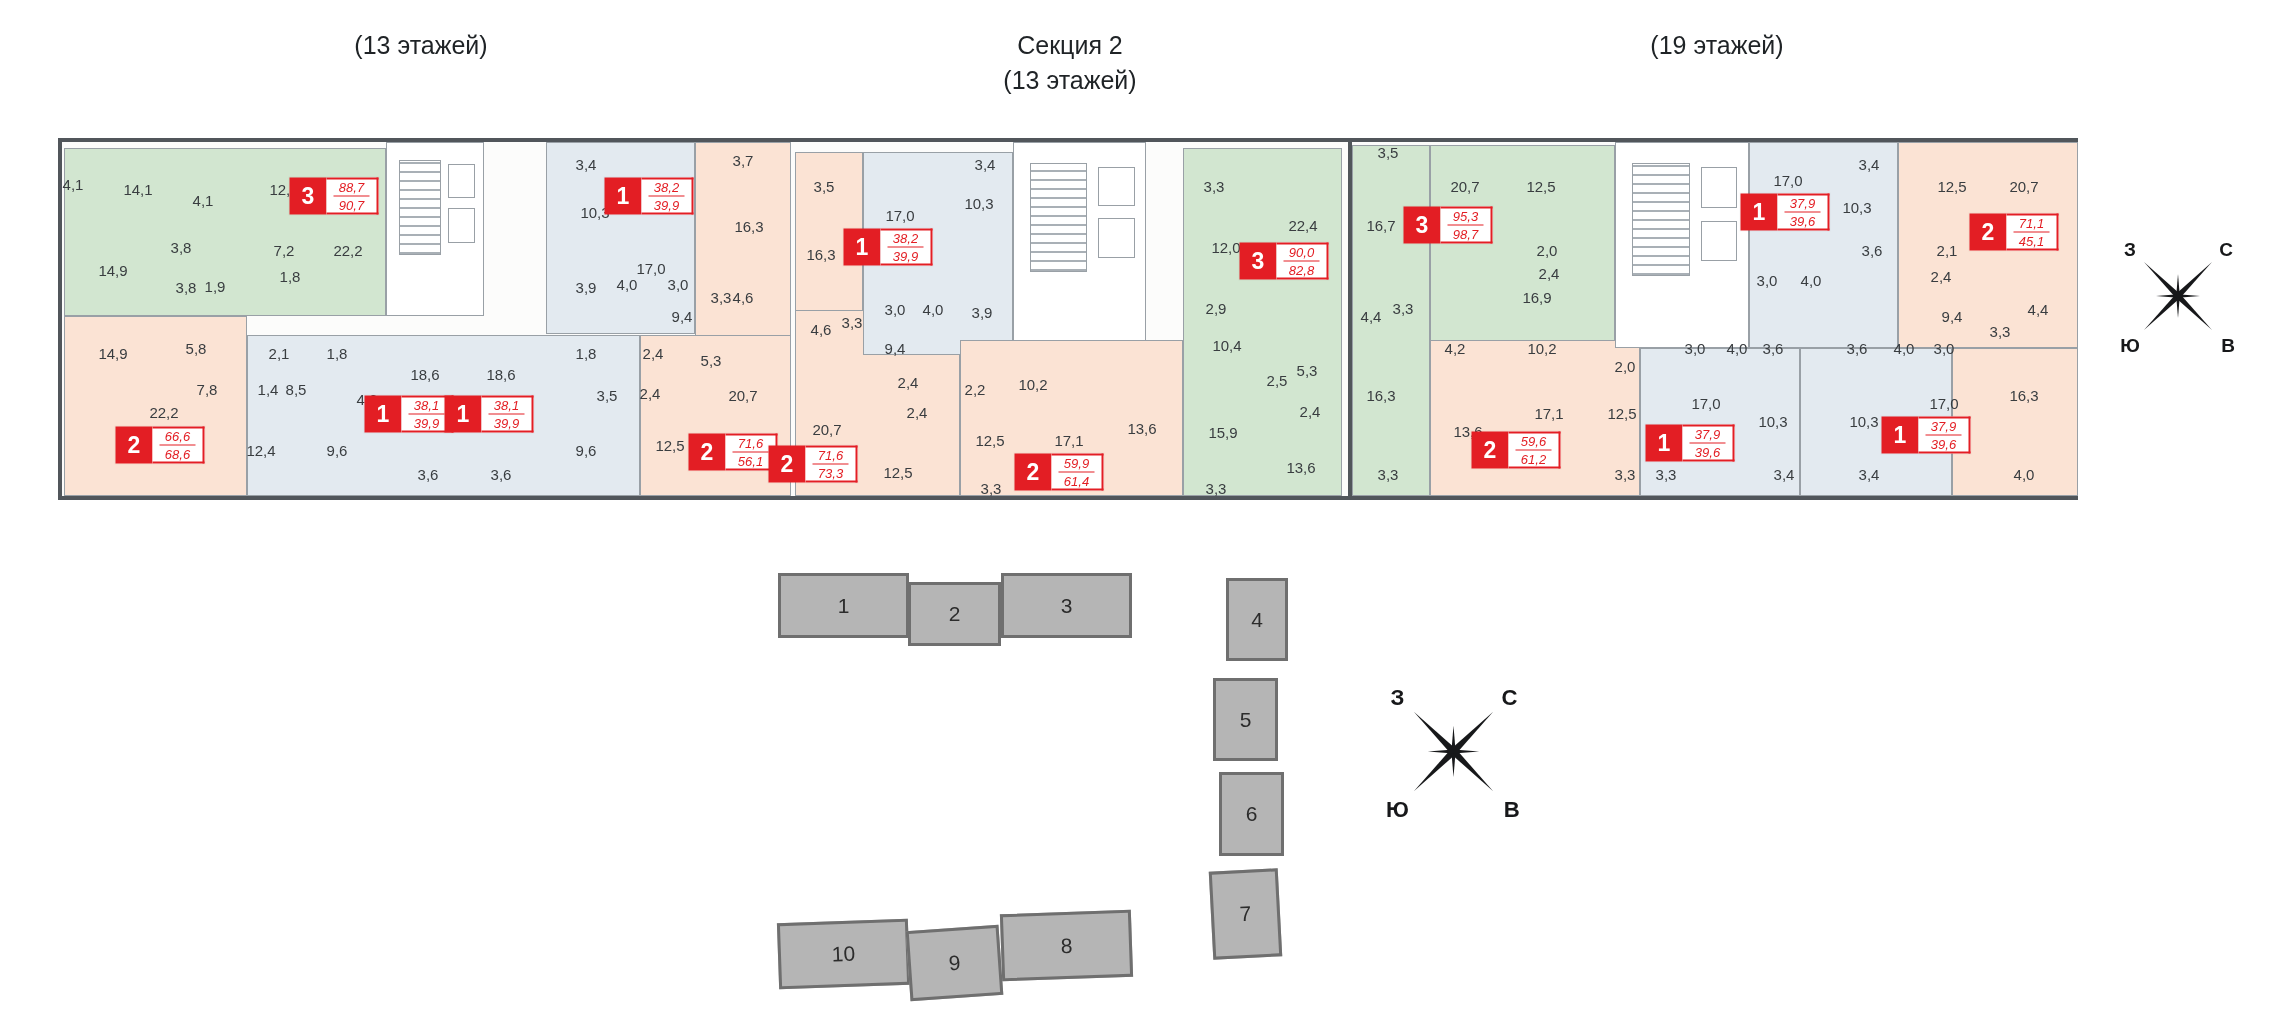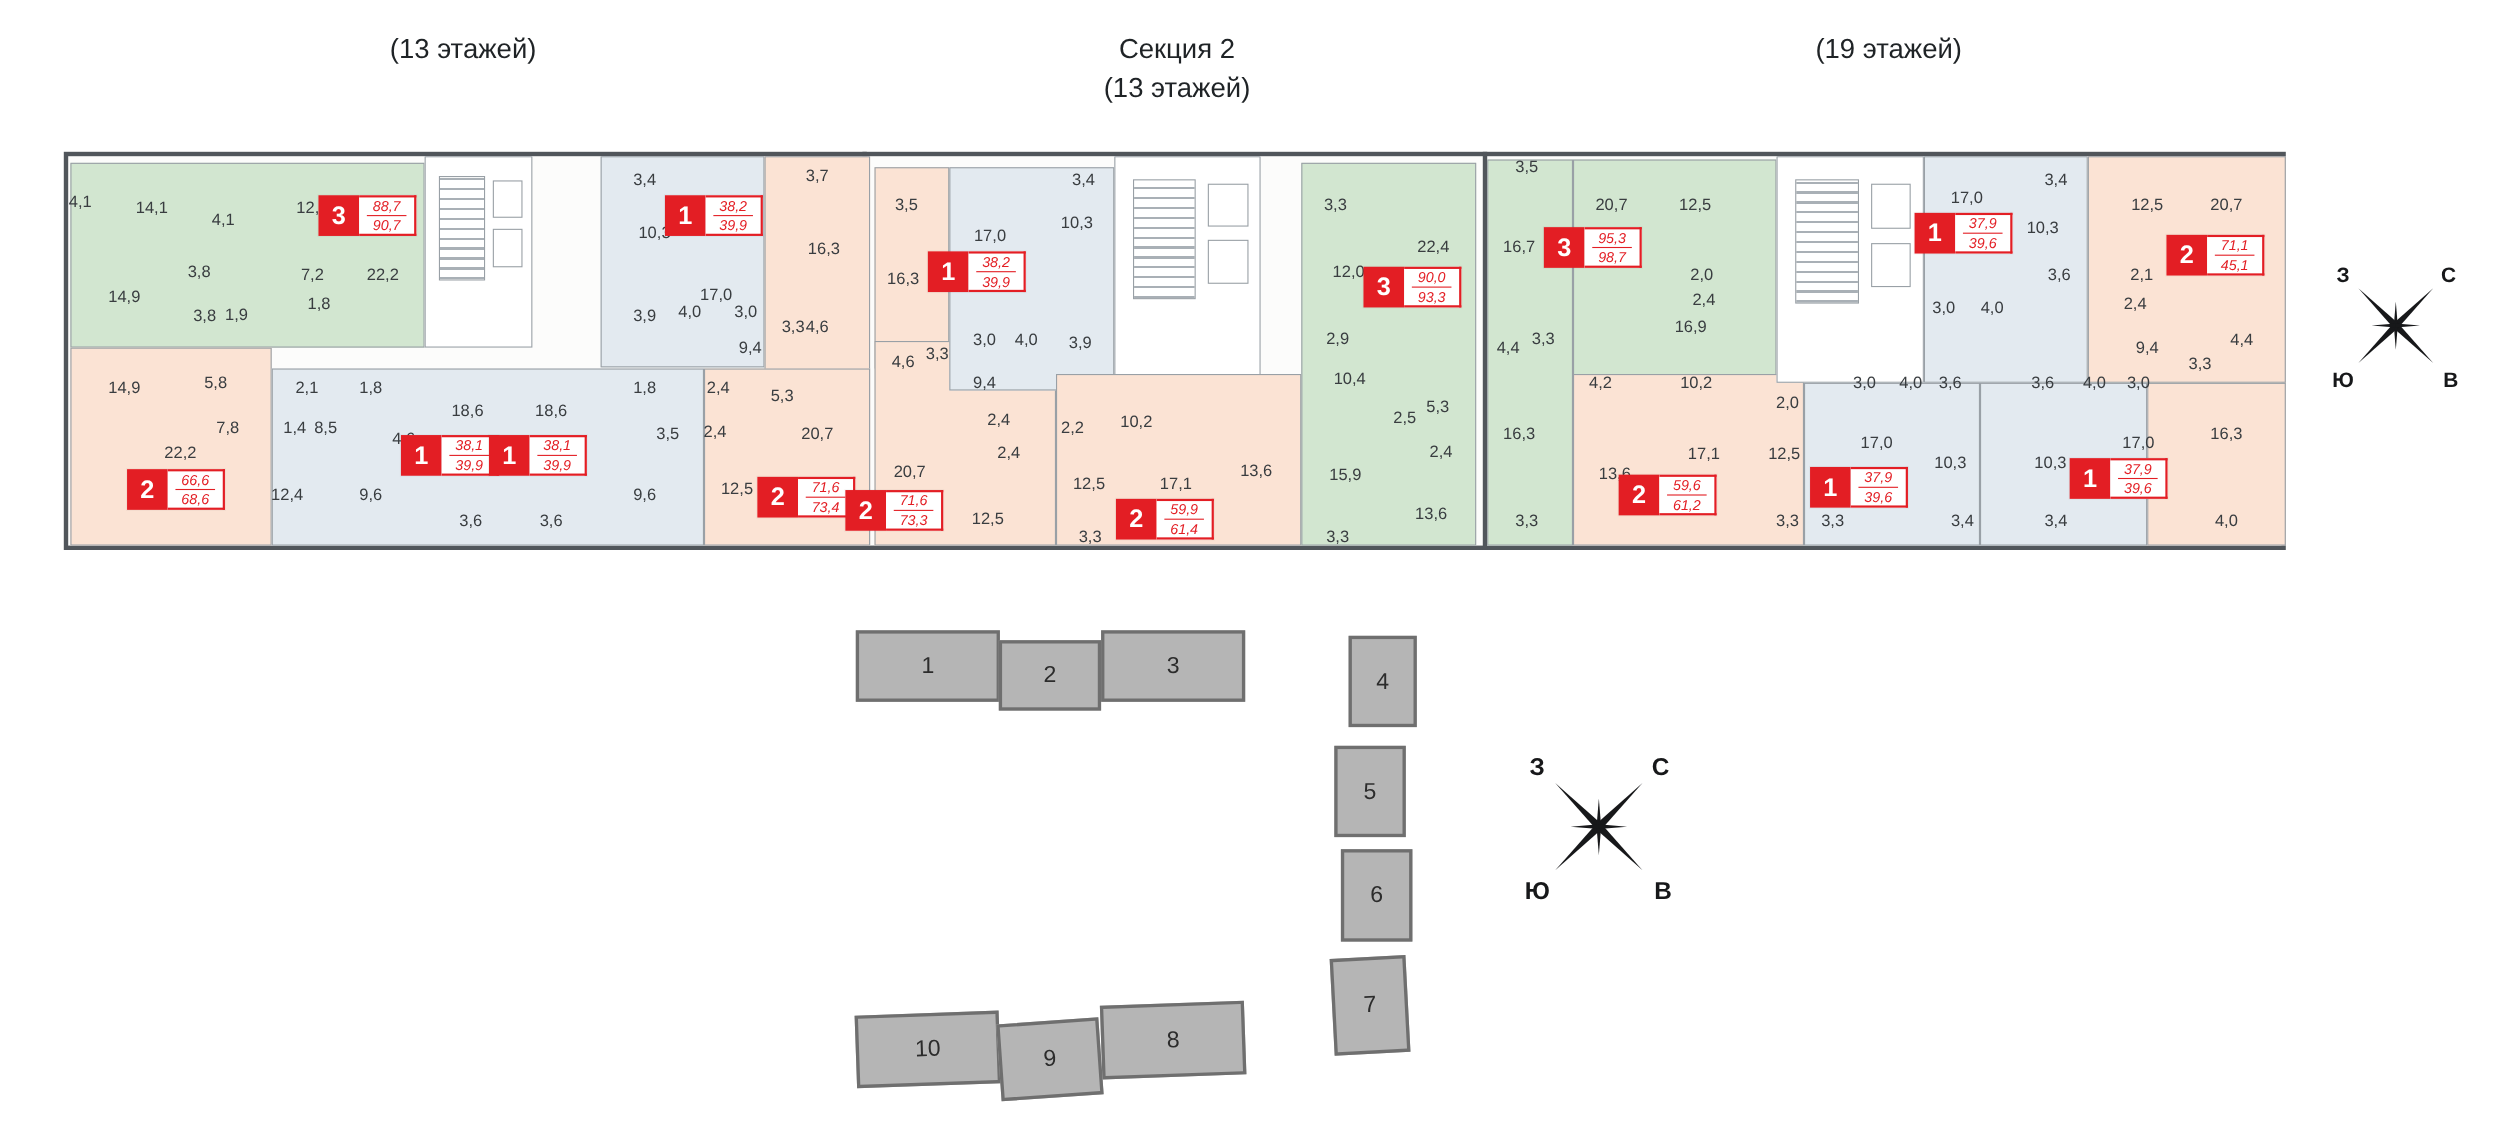--- a/index.html
+++ b/index.html
@@ -286,35 +286,35 @@
       <div class="badge-num">2</div>
       <div class="badge-frac">
         <div class="t">66,6</div>
         <div class="b">68,6</div>
       </div>
     </div>
     <div class="badge" style="left: 733px; top: 452px;">
       <div class="badge-num">2</div>
       <div class="badge-frac">
         <div class="t">71,6</div>
-        <div class="b">73,4</div>
+        <div class="b">56,1</div>
       </div>
     </div>
     <div class="badge" style="left: 888px; top: 247px;">
       <div class="badge-num">1</div>
       <div class="badge-frac">
         <div class="t">38,2</div>
         <div class="b">39,9</div>
       </div>
     </div>
     <div class="badge" style="left: 1284px; top: 261px;">
       <div class="badge-num">3</div>
       <div class="badge-frac">
         <div class="t">90,0</div>
-        <div class="b">93,3</div>
+        <div class="b">82,8</div>
       </div>
     </div>
     <div class="badge" style="left: 813px; top: 464px;">
       <div class="badge-num">2</div>
       <div class="badge-frac">
         <div class="t">71,6</div>
         <div class="b">73,3</div>
       </div>
     </div>
     <div class="badge" style="left: 1059px; top: 472px;">

